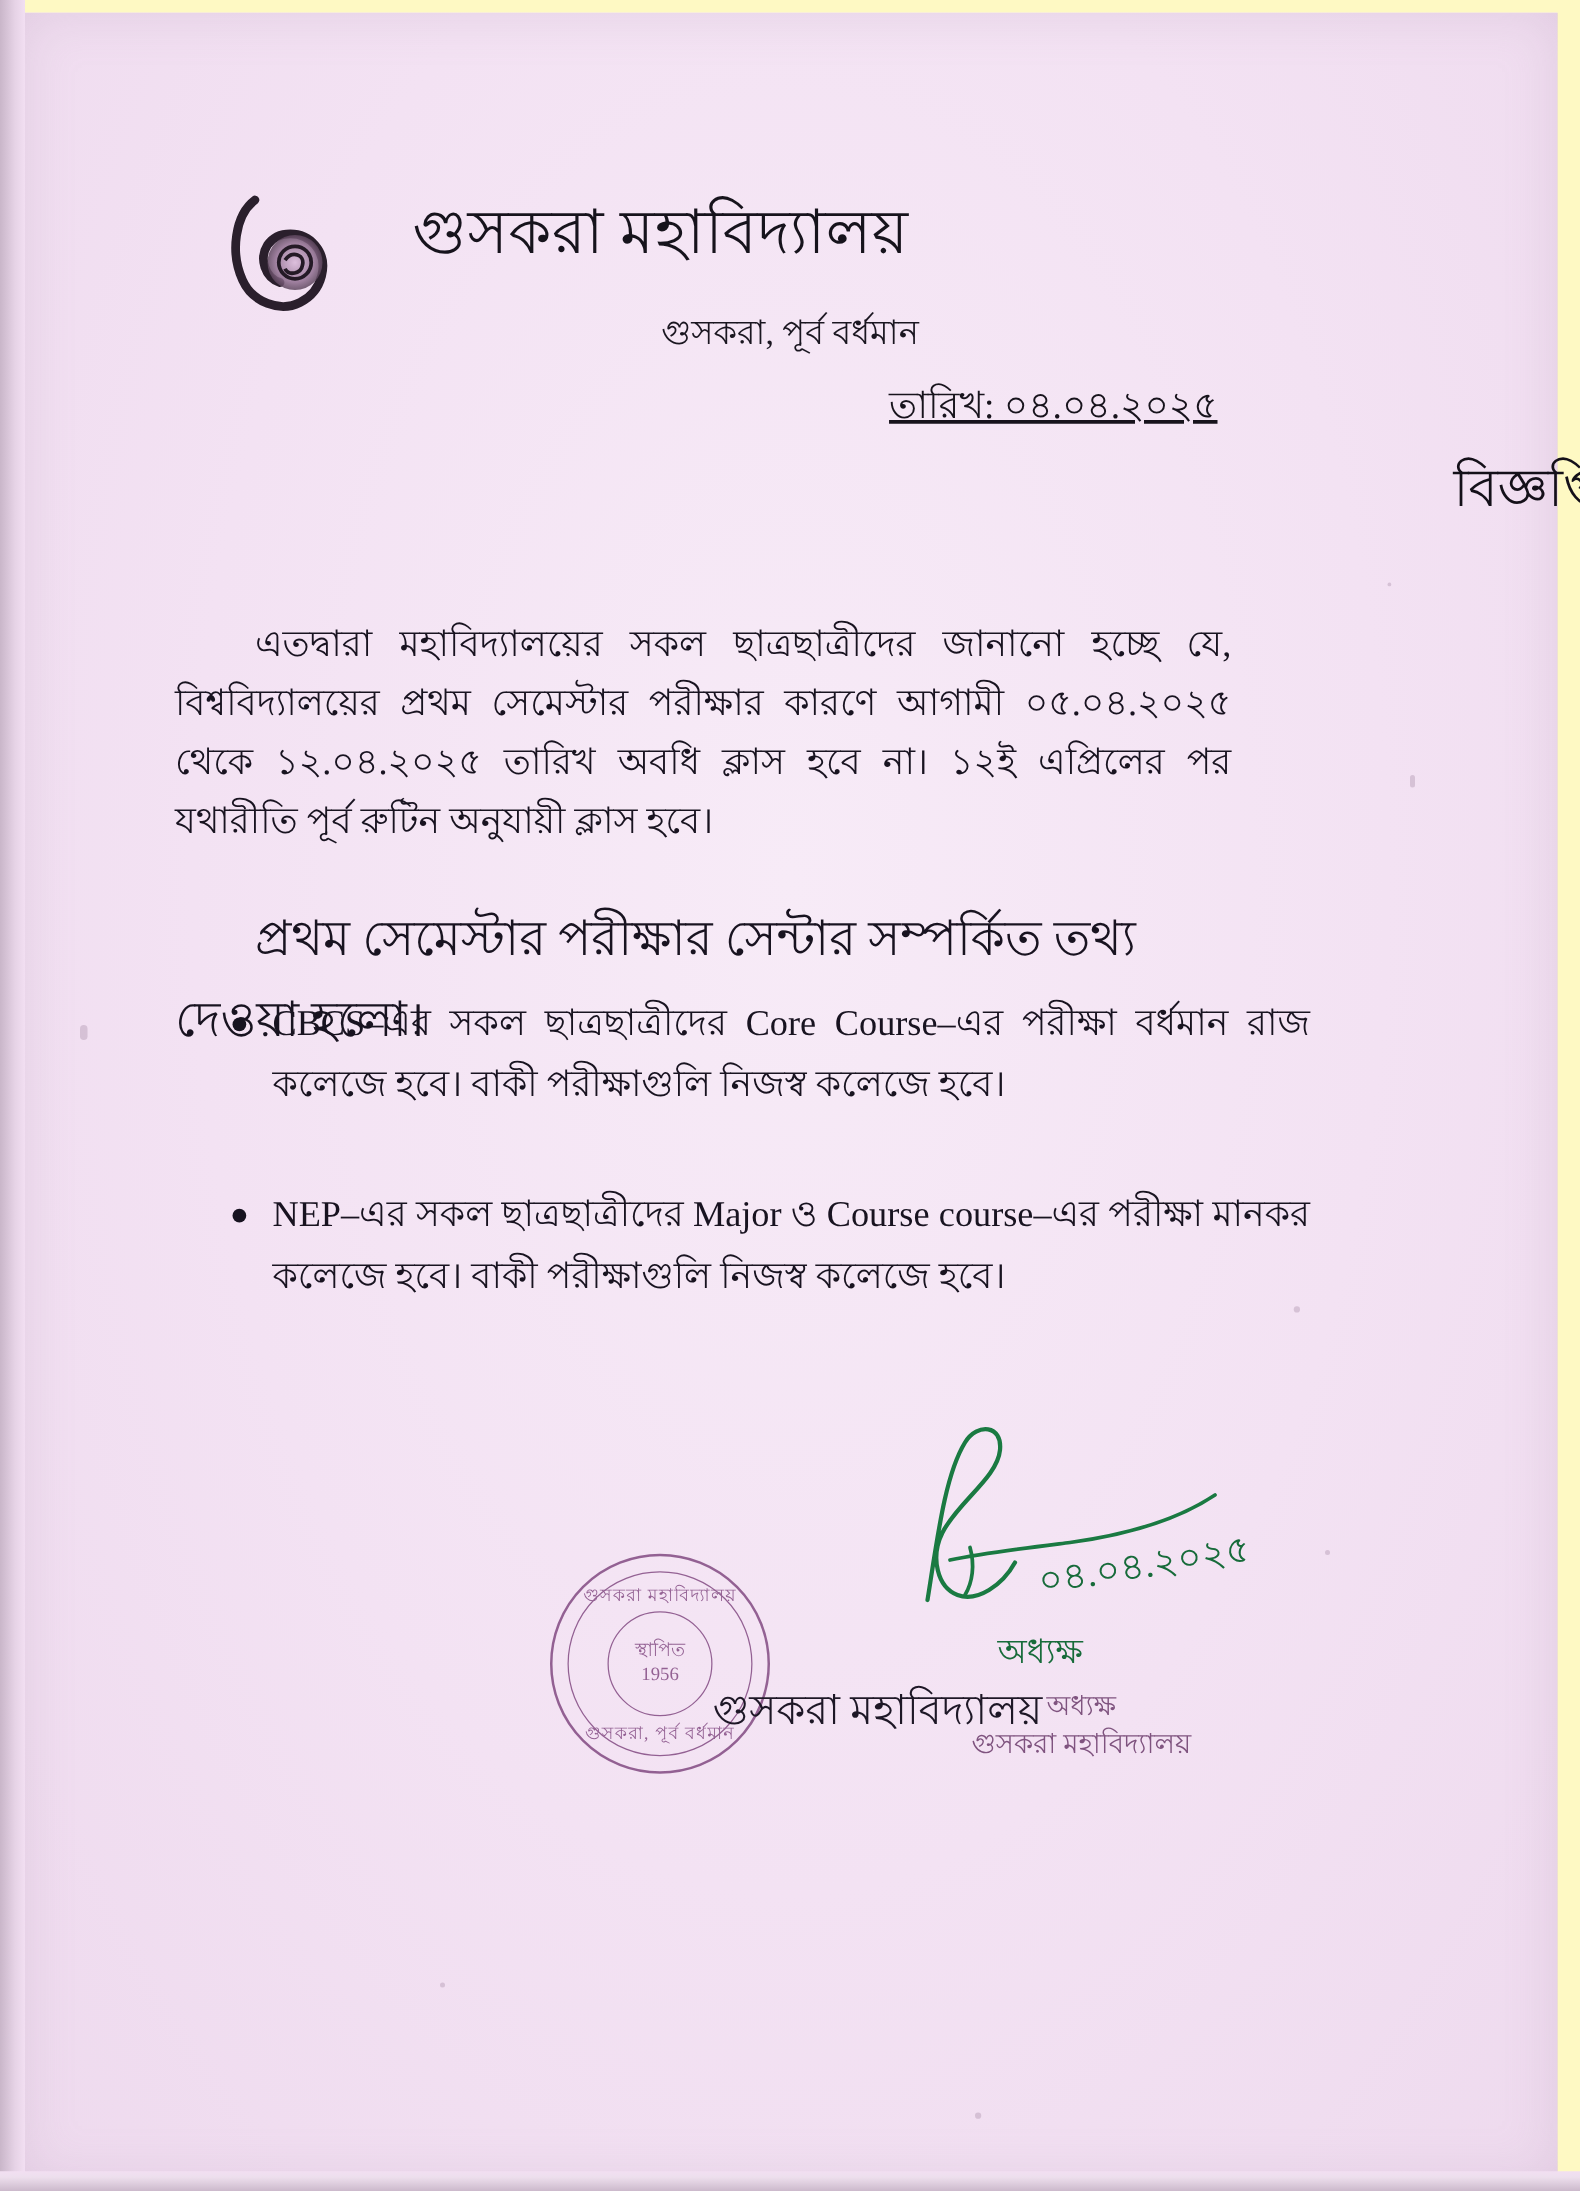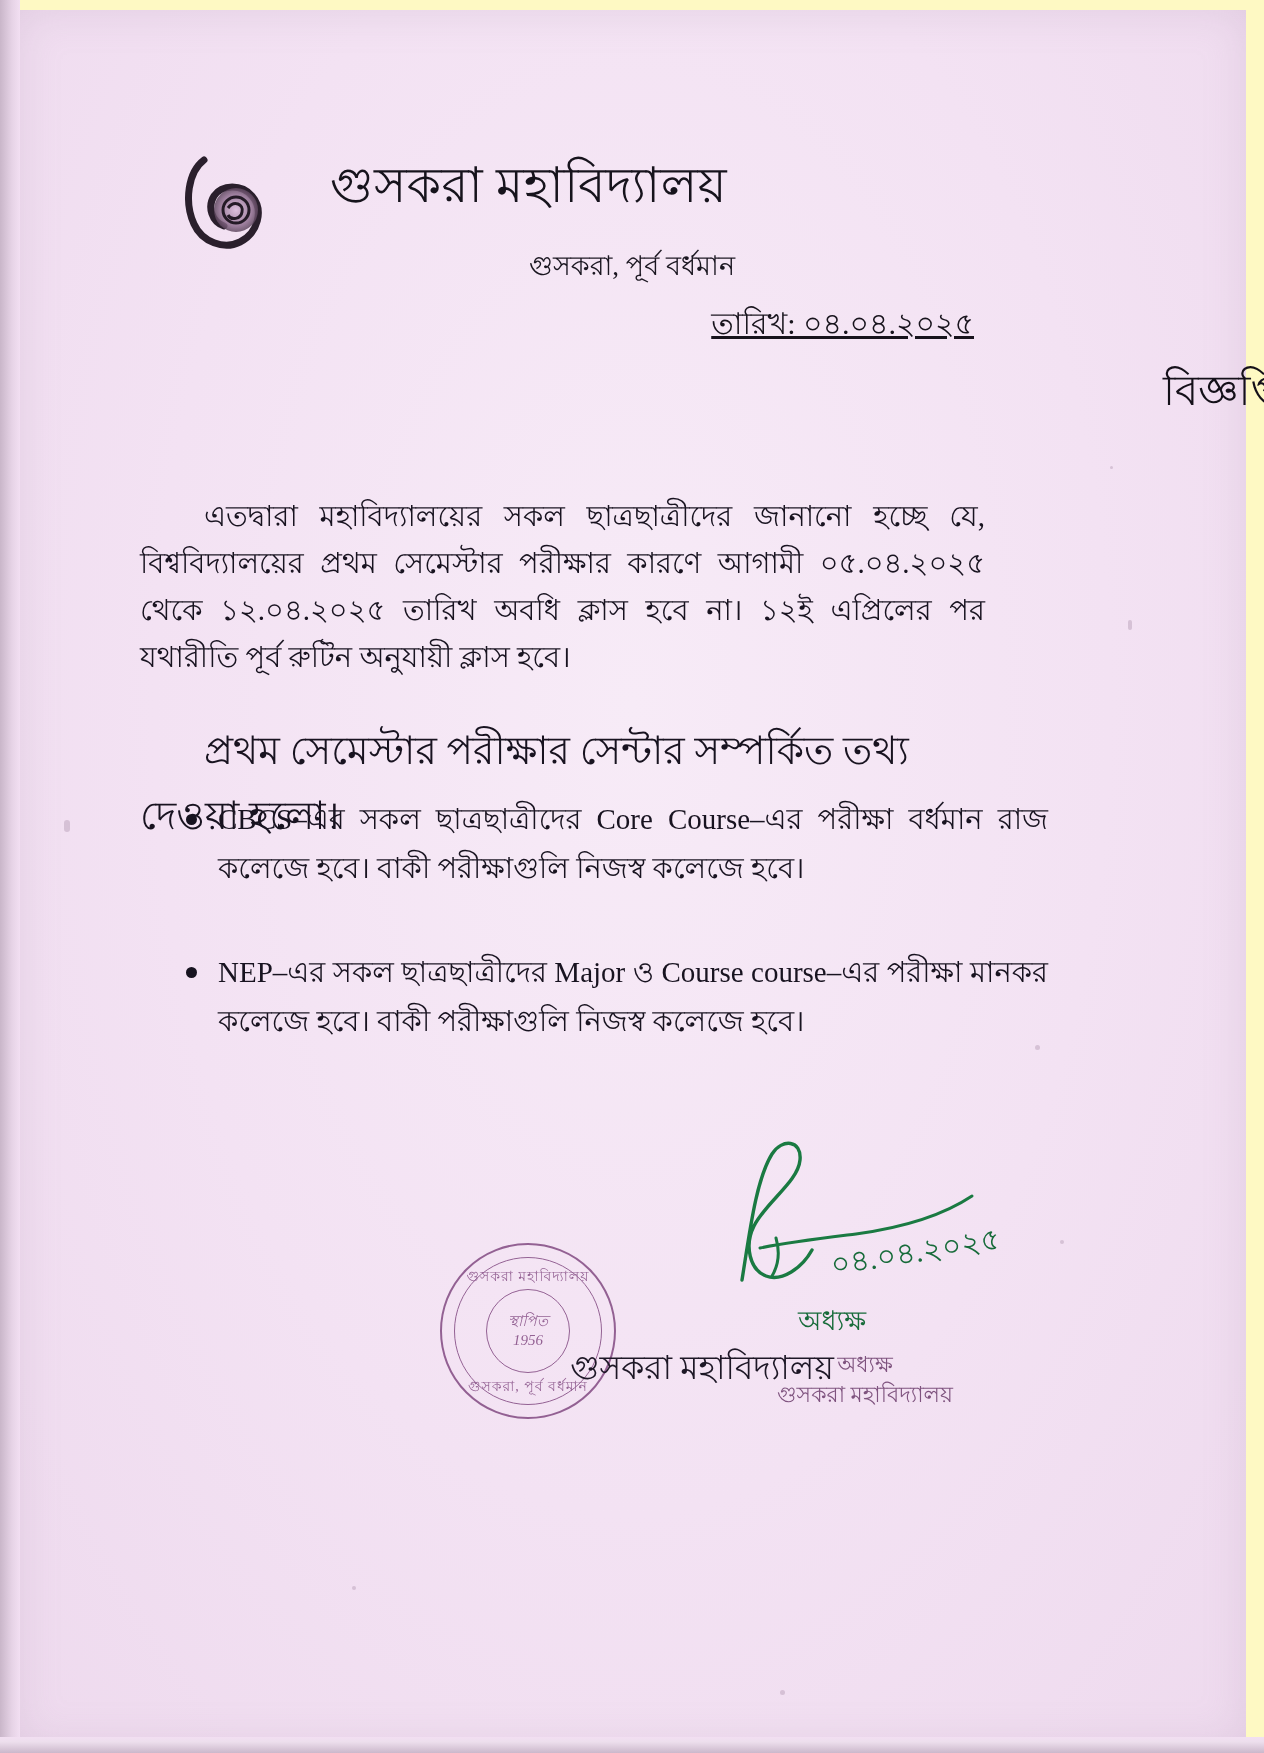--- a/index.html
+++ b/index.html
@@ -176,21 +176,20 @@
     border: 1.6px solid #6e2f6e;
     border-radius: 50%;
     display: flex;
     flex-direction: column;
     align-items: center;
     justify-content: center;
     font-size: 15px;
     color: #6e2f6e;
     line-height: 1.25;
     text-align: center;
-    font-style: italic;
   }
   .seal-top, .seal-bottom {
     position: absolute;
     left: 0;
     width: 176px;
     text-align: center;
     font-size: 14px;
     color: #6e2f6e;
     letter-spacing: 1px;
   }

